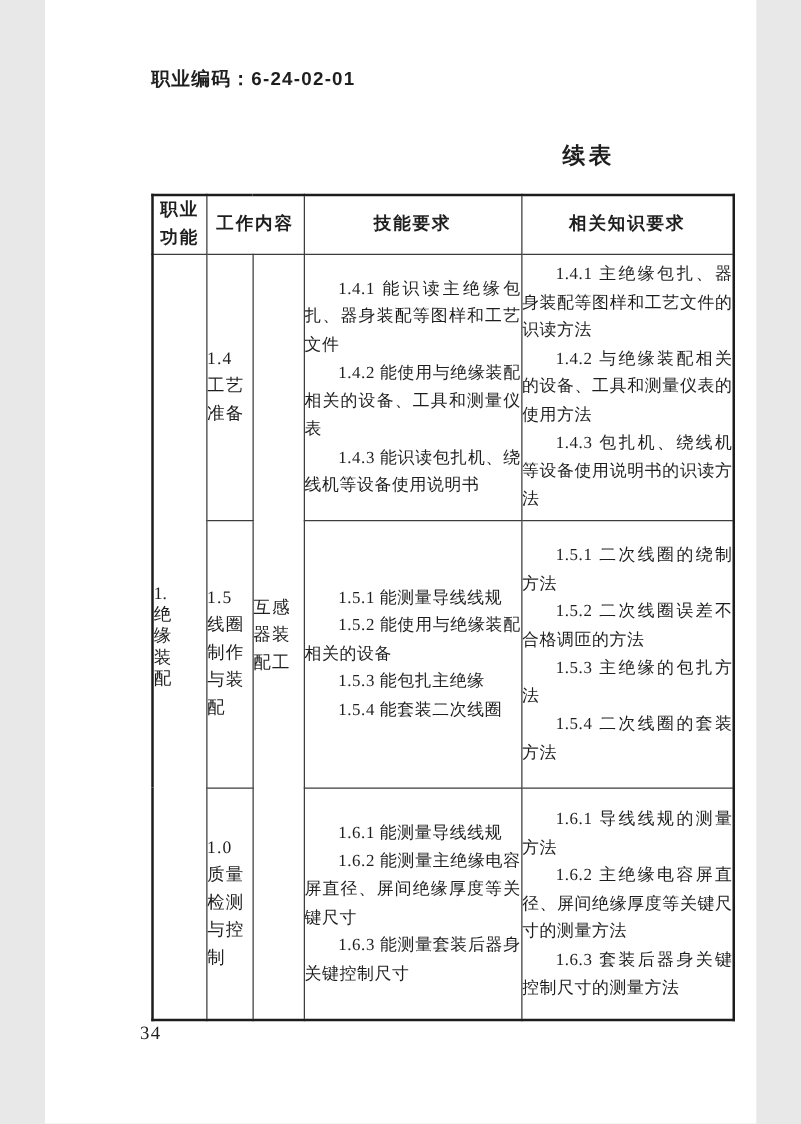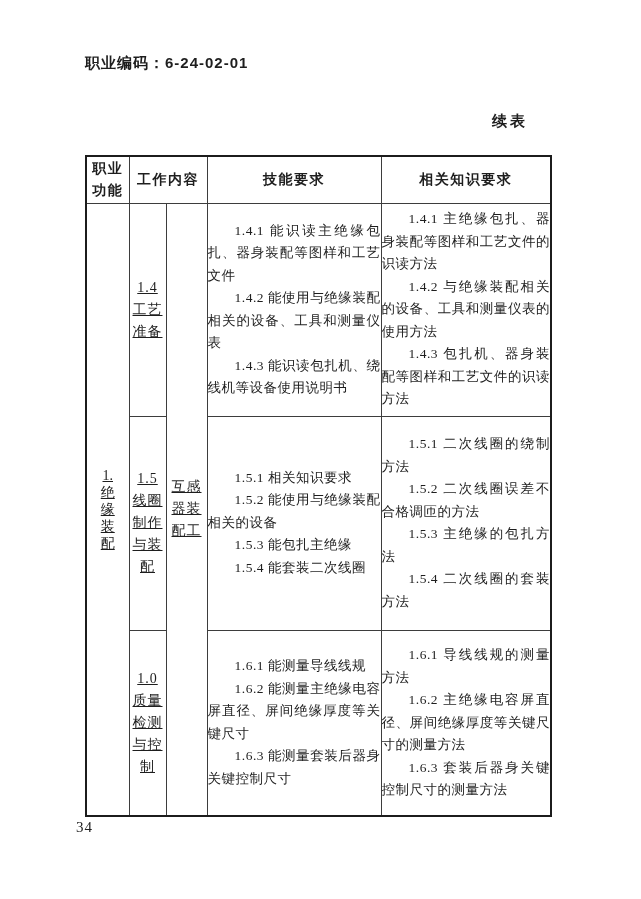--- a/index.html
+++ b/index.html
@@ -1,18 +1,18 @@
 <!DOCTYPE html>
 <html><head>
 <meta charset="utf-8">
 <style>
   html, body { margin: 0; padding: 0; background: #e8e8e8; }
   .page {
     position: relative;
-    width: 641px;
+    width: 569px;
     height: 899px;
     margin: 0 auto;
     background: #ffffff;
     font-family: "Liberation Serif", "DejaVu Serif", serif;
     color: #1e1e1e;
     overflow: hidden;
   }
   .occupation-code {
     position: absolute;
     left: 85px;
@@ -20,21 +20,21 @@
     font-family: "Liberation Sans", "DejaVu Sans", sans-serif;
     font-weight: 700;
     font-size: 15px;
     letter-spacing: 1px;
     white-space: nowrap;
   }
   .continued-label {
     position: absolute;
     top: 112px;
     right: 113px;
-    font-size: 15px;
+    font-size: 18px;
     font-weight: 600;
     letter-spacing: 3px;
   }
   .table-wrap {
     position: absolute;
     left: 85px;
     top: 143px;
   }
   table.std-table {
     border-collapse: collapse;
@@ -46,27 +46,25 @@
   table.std-table td {
     border: 1px solid #3d3d3d;
     padding: 0;
     overflow: hidden;
   }
   tr.head-row { height: 47px; }
   tr.body-row-1 { height: 213px; }
   tr.body-row-2 { height: 214px; }
   tr.body-row-3 { height: 186px; }
   td.center-cell {
-    text-align: center;
     vertical-align: middle;
     white-space: pre-line;
     font-size: 14px;
     line-height: 22px;
     letter-spacing: 1px;
-    text-decoration: underline;
   }
   td.head-cell {
     text-align: center;
     vertical-align: middle;
     white-space: pre-line;
     font-size: 14px;
     line-height: 22px;
     letter-spacing: 1.5px;
     font-weight: 600;
   }
@@ -136,32 +134,32 @@
 器装
 配工</td>
           <td class="req-cell skill-cell">
             <p class="req">1.4.1 能识读主绝缘包扎、器身装配等图样和工艺文件</p>
             <p class="req">1.4.2 能使用与绝缘装配相关的设备、工具和测量仪表</p>
             <p class="req">1.4.3 能识读包扎机、绕线机等设备使用说明书</p>
           </td>
           <td class="req-cell knowledge-cell">
             <p class="req">1.4.1 主绝缘包扎、器身装配等图样和工艺文件的识读方法</p>
             <p class="req">1.4.2 与绝缘装配相关的设备、工具和测量仪表的使用方法</p>
-            <p class="req">1.4.3 包扎机、器身装配等图样和工艺文件的识读方法</p>
+            <p class="req">1.4.3 包扎机、绕线机等设备使用说明书的识读方法</p>
           </td>
         </tr>
 
         <tr class="body-row-2">
           <td class="center-cell">1.5
 线圈
 制作
 与装
 配</td>
           <td class="req-cell skill-cell">
-            <p class="req">1.5.1 相关知识要求</p>
+            <p class="req">1.5.1 能测量导线线规</p>
             <p class="req">1.5.2 能使用与绝缘装配相关的设备</p>
             <p class="req">1.5.3 能包扎主绝缘</p>
             <p class="req">1.5.4 能套装二次线圈</p>
           </td>
           <td class="req-cell knowledge-cell">
             <p class="req">1.5.1 二次线圈的绕制方法</p>
             <p class="req">1.5.2 二次线圈误差不合格调匝的方法</p>
             <p class="req">1.5.3 主绝缘的包扎方法</p>
             <p class="req">1.5.4 二次线圈的套装方法</p>
           </td>

